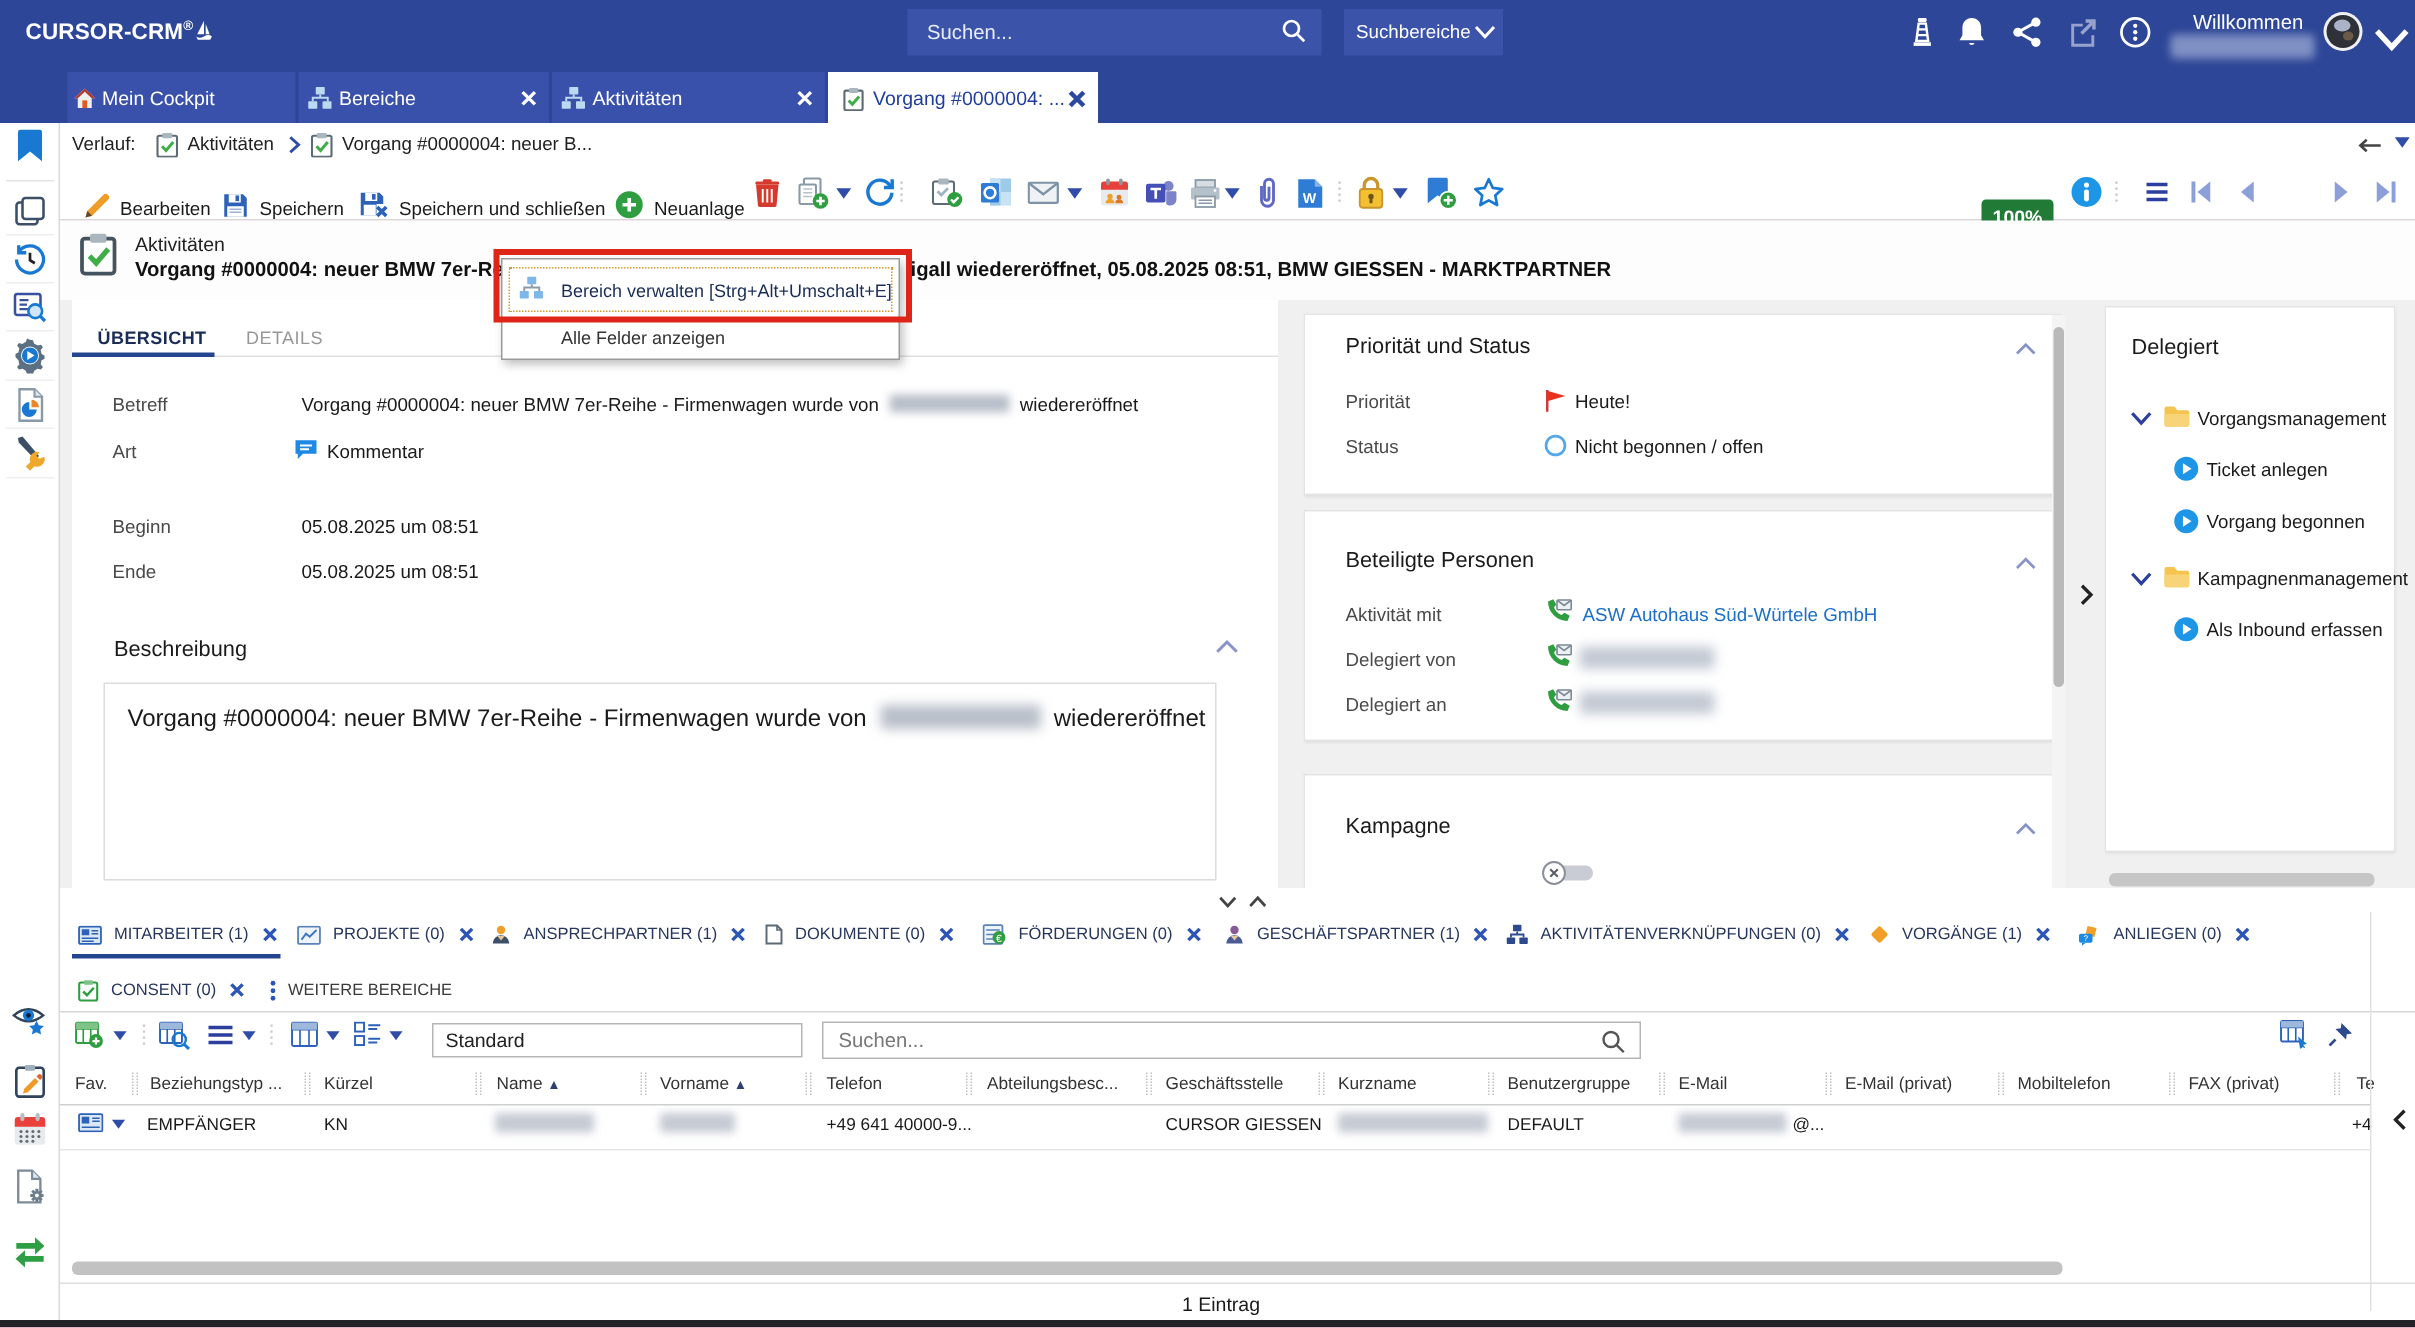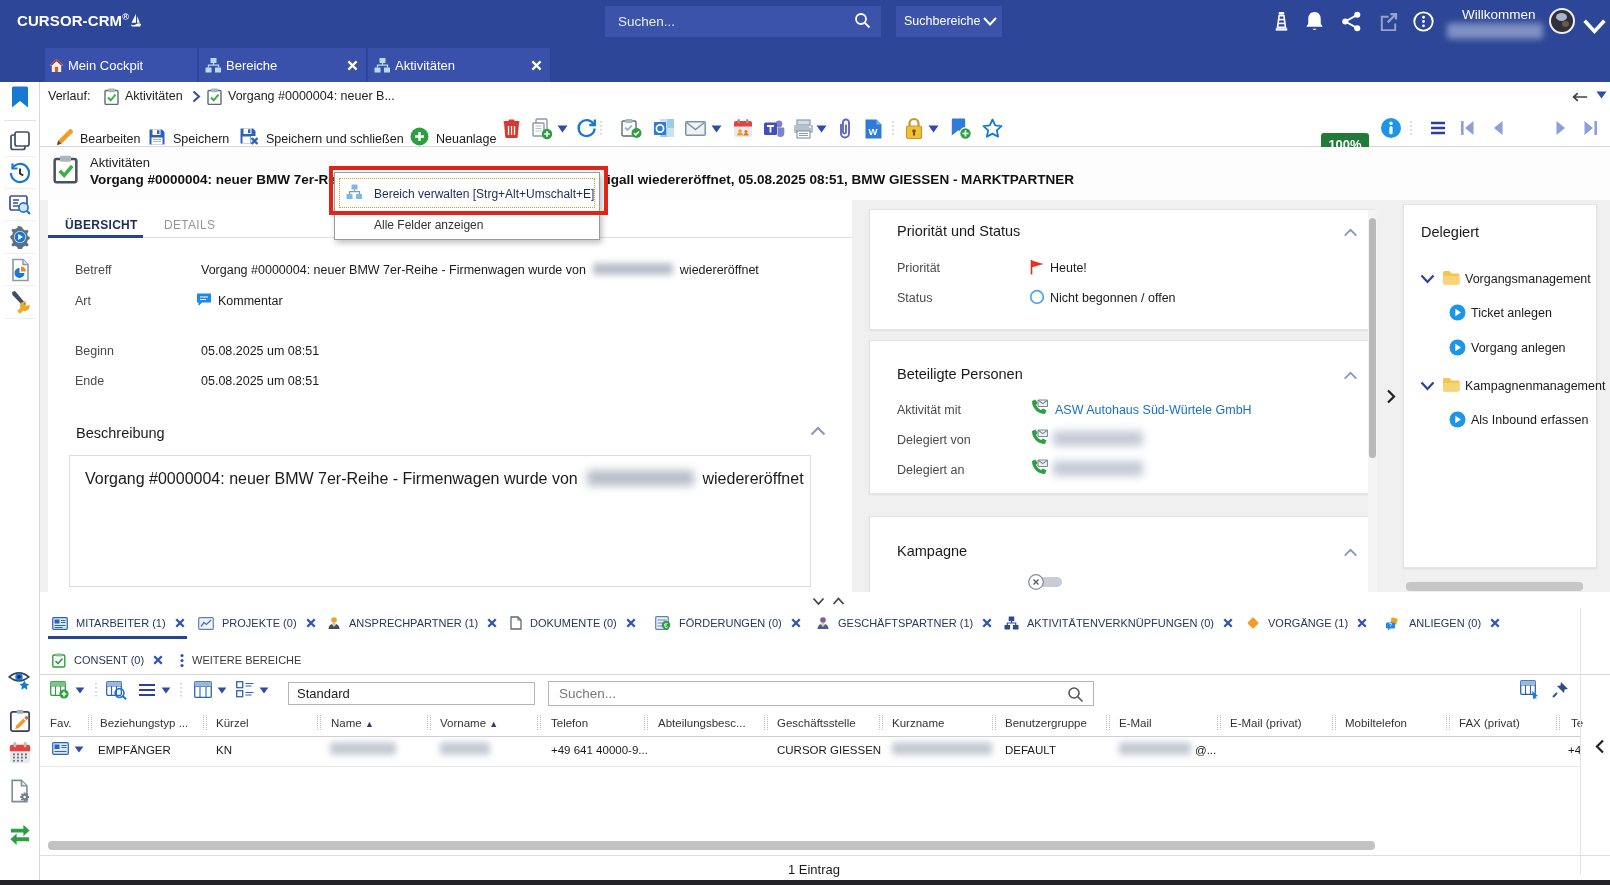--- a/index.html
+++ b/index.html
@@ -137,20 +137,31 @@
               <rect x="0.5" y="9.5" width="6" height="5" rx="0.5"></rect>
               <rect x="10" y="9.5" width="6" height="5" rx="0.5"></rect>
             </g>
             <path d="M8.5 5 v2.2 M3.5 9.5 V7.2 h10 V9.5" fill="none" stroke="#bcd9f2" stroke-width="1.3"></path>
           </svg>
         Aktivitäten
         <svg class="x" width="11" height="11" viewBox="0 0 12 12">
             <path d="M1.5 1.5 L10.5 10.5 M10.5 1.5 L1.5 10.5" stroke="#fff" stroke-width="2.4"></path>
           </svg>
       </div>
+      <div class="tab active" style="width:180px">
+        <svg width="14" height="16" viewBox="0 0 15 17" style="margin:0 6px 0 6px">
+            <rect x="1" y="2.5" width="13" height="14" rx="1.2" fill="#fff" stroke="#5c6b75" stroke-width="1.5"></rect>
+            <rect x="4.2" y="0.6" width="6.6" height="3.6" rx="0.8" fill="#aab6bd"></rect>
+            <path d="M4 9.5 L6.7 12.3 L11.5 6.7" fill="none" stroke="#3fae49" stroke-width="2.1"></path>
+          </svg>
+        <span style="color:#1f3d9b;font-size:13px;">Vorgang #0000004: ...</span>
+        <svg class="x" width="12" height="12" viewBox="0 0 12 12">
+            <path d="M1.5 1.5 L10.5 10.5 M10.5 1.5 L1.5 10.5" stroke="#2c479f" stroke-width="3"></path>
+          </svg>
+      </div>
     </div>
   </div>
   <div class="sidebar">
     <svg class="sideico" style="top:3px" width="24" height="24" viewBox="0 0 24 24">
         <path d="M5.5 1.5 h13 a1.5 1.5 0 0 1 1.5 1.5 v19.5 l-8 -6.5 l-8 6.5 V3 a1.5 1.5 0 0 1 1.5 -1.5 Z" fill="#1878d2"></path>
       </svg>
     <div class="abs" style="left:4px;top:38px;width:32px;border-top:1px solid #e3e3e3"></div>
     <div class="abs" style="left:4px;top:74px;width:32px;border-top:1px solid #efefef"></div>
     <div class="abs" style="left:4px;top:106px;width:32px;border-top:1px solid #efefef"></div>
     <div class="abs" style="left:4px;top:138px;width:32px;border-top:1px solid #efefef"></div>
@@ -535,21 +546,21 @@
       <div class="abs" style="left:61px;top:67px;font-size:12.5px;color:#1a1a1a;white-space:nowrap;">Vorgangsmanagement</div>
       <svg class="abs" style="left:45px;top:99px" width="17" height="17" viewBox="0 0 17 17">
           <circle cx="8.5" cy="8.5" r="8" fill="#1e96e8"></circle>
           <path d="M6.3 4.8 L12 8.5 L6.3 12.2 Z" fill="#fff"></path>
         </svg>
       <div class="abs" style="left:67px;top:101px;font-size:12.5px;color:#1a1a1a;white-space:nowrap;">Ticket anlegen</div>
       <svg class="abs" style="left:45px;top:134px" width="17" height="17" viewBox="0 0 17 17">
           <circle cx="8.5" cy="8.5" r="8" fill="#1e96e8"></circle>
           <path d="M6.3 4.8 L12 8.5 L6.3 12.2 Z" fill="#fff"></path>
         </svg>
-      <div class="abs" style="left:67px;top:136px;font-size:12.5px;color:#1a1a1a;white-space:nowrap;">Vorgang anlegen</div>
+      <div class="abs" style="left:67px;top:136px;font-size:12.5px;color:#1a1a1a;white-space:nowrap;">Vorgang begonnen</div>
       <svg class="abs" style="left:16px;top:176px" width="15" height="10" viewBox="0 0 15 10">
           <path d="M1.5 1.5 L7.5 8 L13.5 1.5" fill="none" stroke="#2d3f9e" stroke-width="2.2"></path>
         </svg>
       <svg class="abs" style="left:38px;top:172px" width="19" height="16" viewBox="0 0 19 16">
           <path d="M1 2.5 a1.5 1.5 0 0 1 1.5 -1.5 h5 l2 2.5 h6.5 a1.5 1.5 0 0 1 1.5 1.5 V13 a1.5 1.5 0 0 1 -1.5 1.5 h-13.5 A1.5 1.5 0 0 1 1 13 Z" fill="#f5c44e"></path>
           <path d="M1 6 h16.5 V13 a1.5 1.5 0 0 1 -1.5 1.5 h-13.5 A1.5 1.5 0 0 1 1 13 Z" fill="#f8d478"></path>
         </svg>
       <div class="abs" style="left:61px;top:174px;font-size:12.5px;color:#1a1a1a;white-space:nowrap;">Kampagnenmanagement</div>
       <svg class="abs" style="left:45px;top:206px" width="17" height="17" viewBox="0 0 17 17">
           <circle cx="8.5" cy="8.5" r="8" fill="#1e96e8"></circle>

